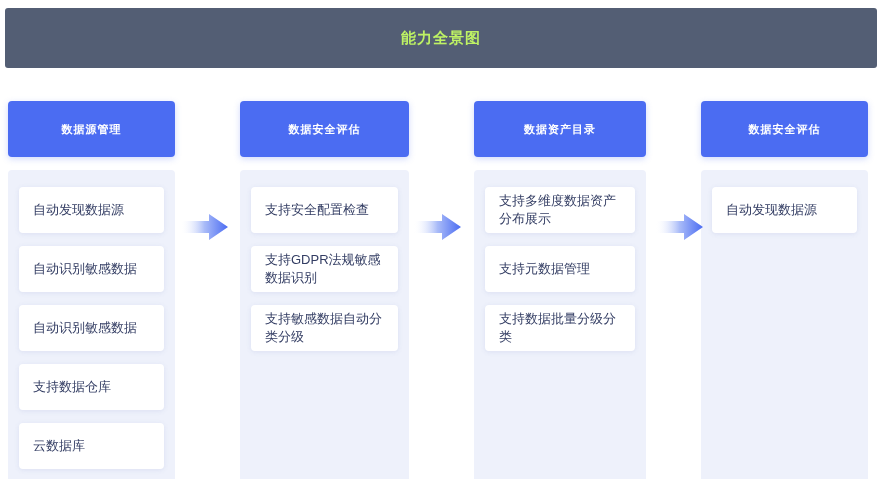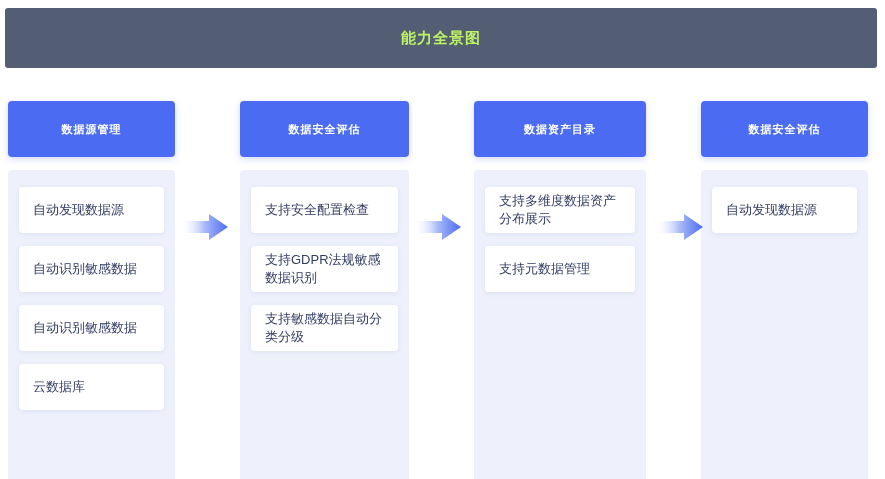--- a/index.html
+++ b/index.html
@@ -31,38 +31,40 @@
   <div class="banner">
     <div class="title">能力全景图</div>
   </div>
 
   <section class="column" style="left:8px;width:167px;">
     <div class="col-header">数据源管理</div>
     <div class="panel">
       <div class="card">自动发现数据源</div>
       <div class="card">自动识别敏感数据</div>
       <div class="card">自动识别敏感数据</div>
+      <div class="card">支持数据仓库</div>
       <div class="card">云数据库</div>
     </div>
   </section>
 
   <section class="column" style="left:240px;width:169px;">
     <div class="col-header">数据安全评估</div>
     <div class="panel">
       <div class="card">支持安全配置检查</div>
       <div class="card">支持GDPR法规敏感数据识别</div>
       <div class="card">支持敏感数据自动分类分级</div>
     </div>
   </section>
 
   <section class="column" style="left:474px;width:172px;">
     <div class="col-header">数据资产目录</div>
     <div class="panel">
       <div class="card">支持多维度数据资产分布展示</div>
       <div class="card">支持元数据管理</div>
+      <div class="card">支持数据批量分级分类</div>
     </div>
   </section>
 
   <section class="column" style="left:701px;width:167px;border-radius:16px;">
     <div class="col-header">数据安全评估</div>
     <div class="panel">
       <div class="card">自动发现数据源</div>
     </div>
   </section>
 

